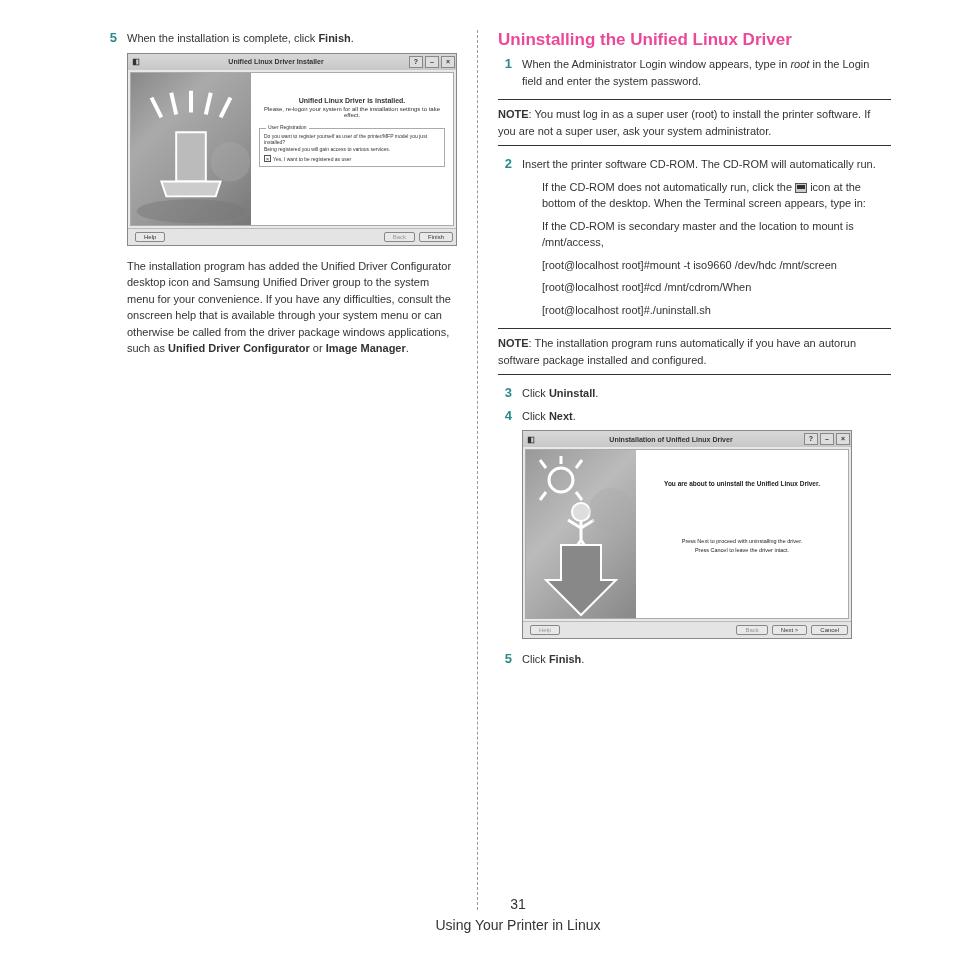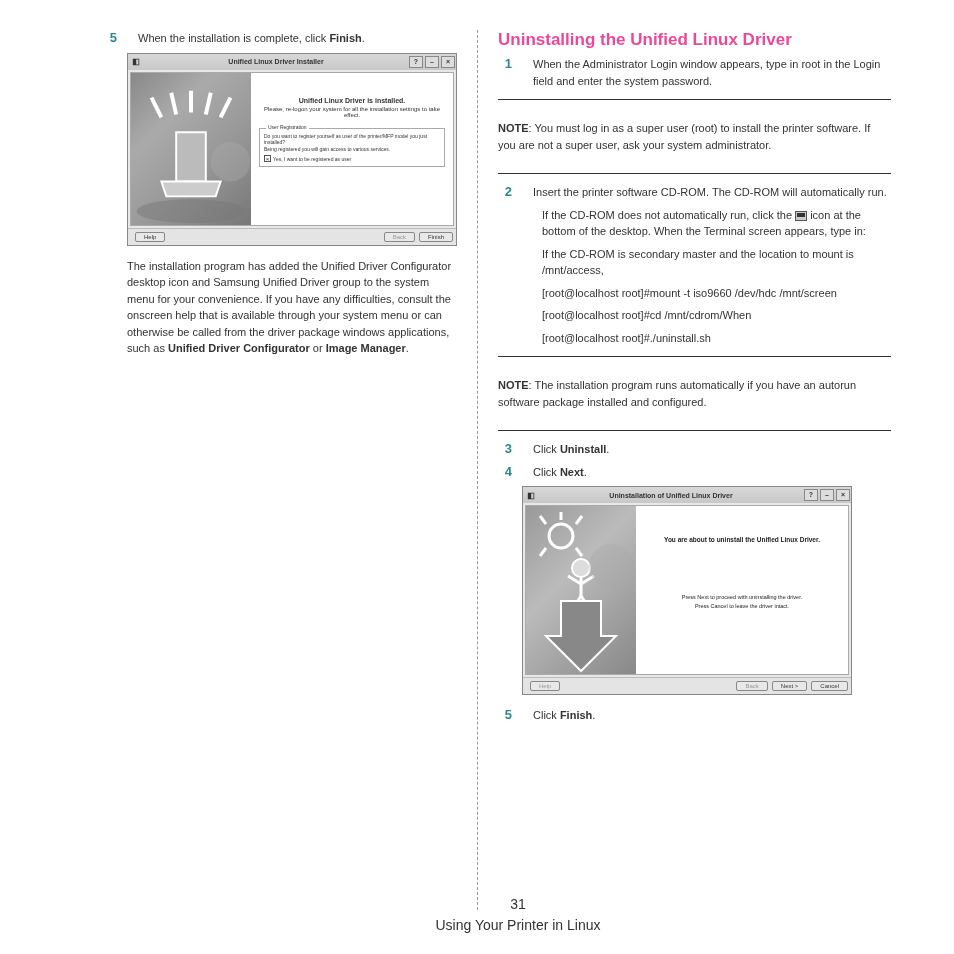--- a/index.html
+++ b/index.html
@@ -35,29 +35,29 @@
     margin-bottom: 6px;
   }
   .step-num {
     color: #2a8a8a;
     font-weight: bold;
     font-size: 13px;
     min-width: 14px;
     text-align: right;
   }
   .step-num.left-offset { margin-left: 40px; }
-  .step-body { flex: 1; line-height: 1.5; margin-left: 11px; }
+  .step-body { flex: 1; line-height: 1.5; }
   .bold { font-weight: bold; }
-  .italic { }
+  .italic { font-style: italic; }
   .para { margin: 10px 0 10px 64px; line-height: 1.5; }
   .sub-indent { margin-left: 44px; margin-top: 6px; margin-bottom: 6px; line-height: 1.5; }
   .note-block {
     border-top: 1px solid #333;
     border-bottom: 1px solid #333;
-    padding: 20px 0;
+    padding: 6px 0;
     margin: 10px 0;
     line-height: 1.5;
   }
   .note-label { font-weight: bold; font-size: 11px; }
   .note-label::first-letter { font-size: 14px; }
   .heading {
     font-size: 17px;
     font-weight: bold;
     color: #ec4899;
     margin-bottom: 6px;

